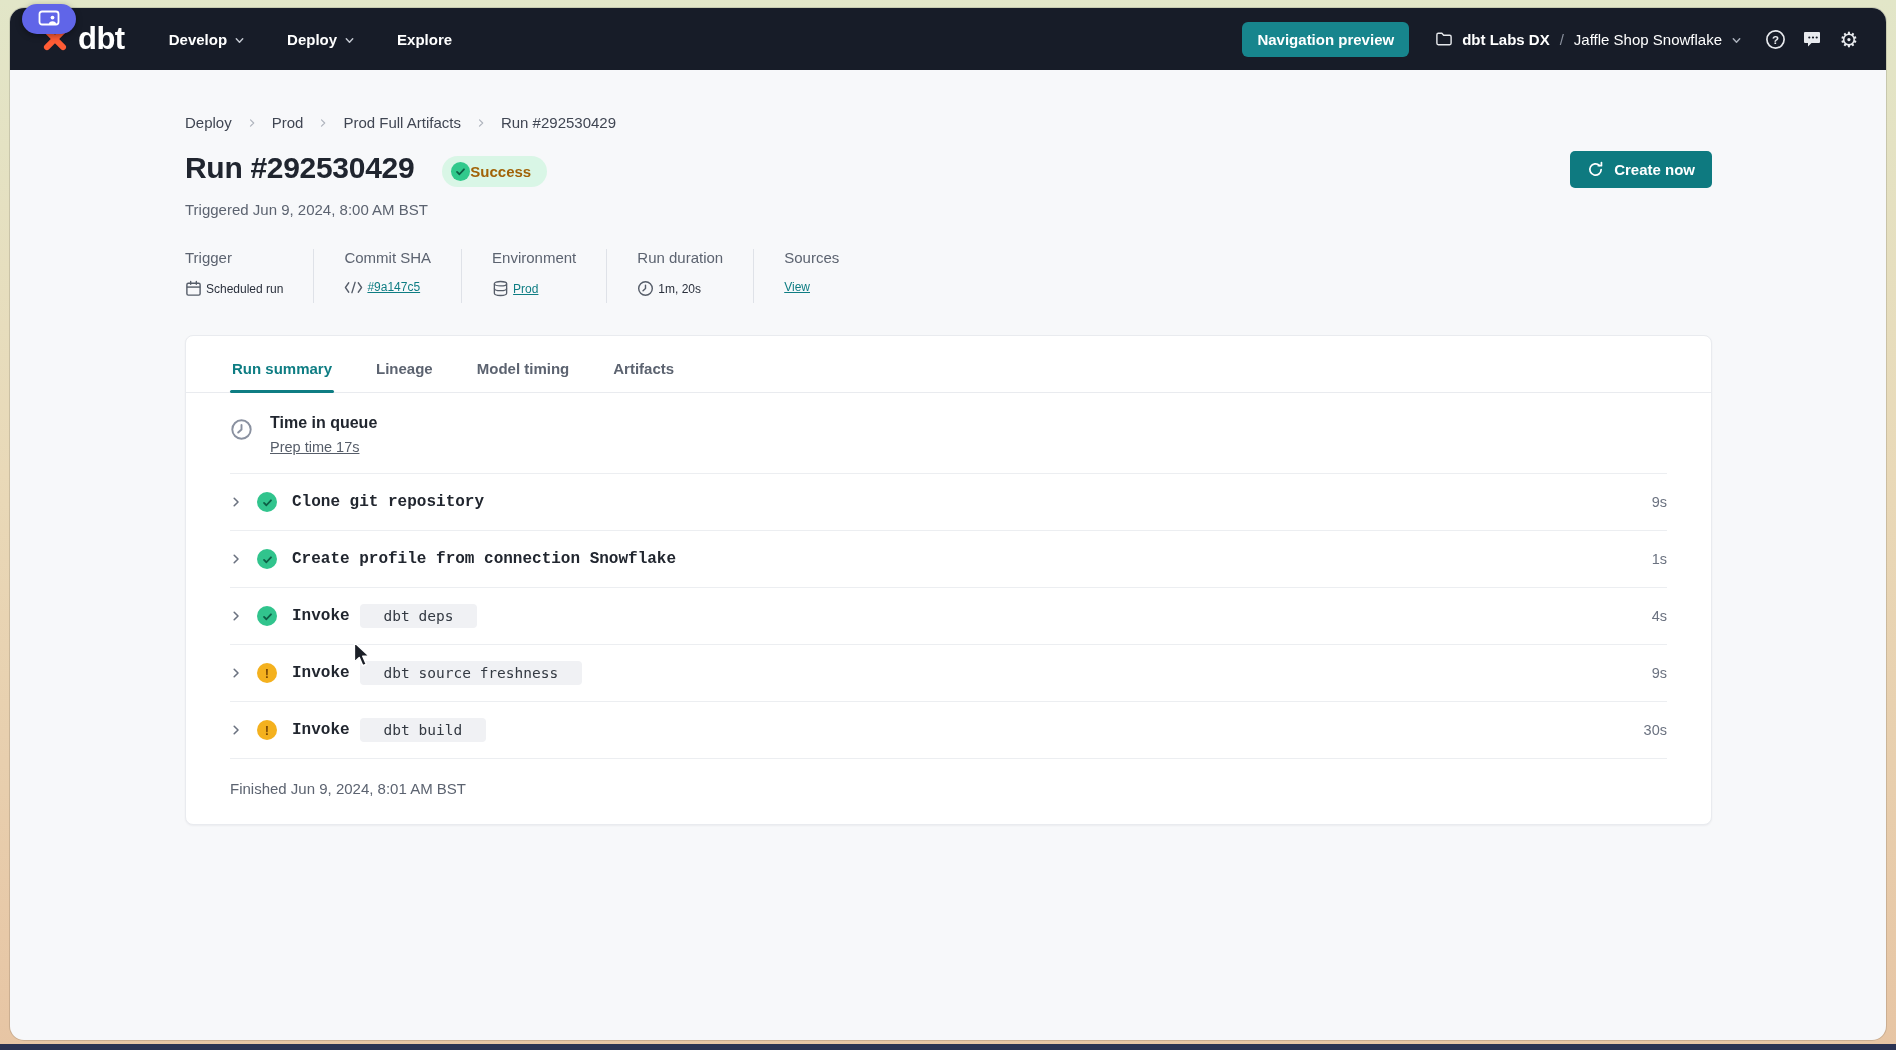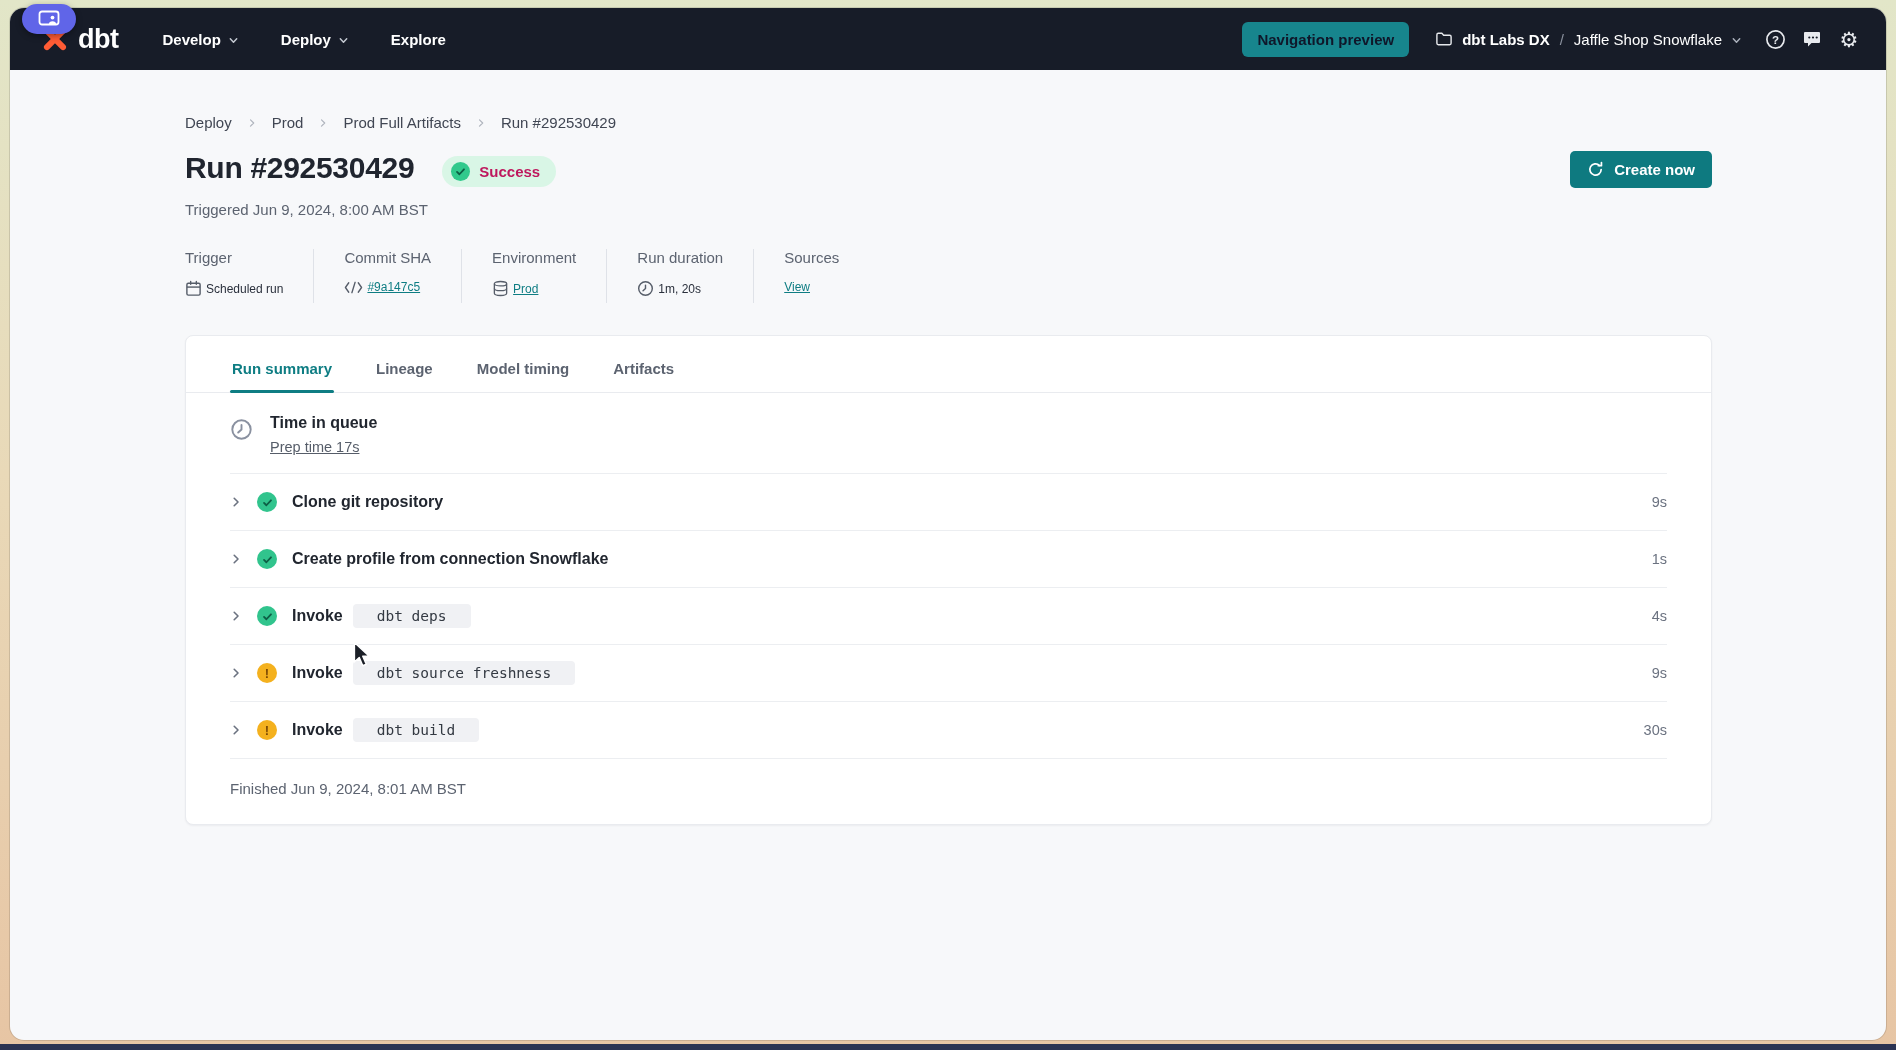--- a/index.html
+++ b/index.html
@@ -11,49 +11,49 @@
   }
   .bottom-strip { position:absolute; left:0; right:0; bottom:0; height:6px; background:#2b3352; }
   .app {
     position:absolute; left:10px; top:8px; width:1876px; height:1032px;
     border-radius:14px; overflow:hidden; background:#f7f8fa;
     box-shadow:0 0 0 1px rgba(0,0,0,.12);
   }
   
   .navbar { height:62px; background:#171c28; display:flex; align-items:center; padding:0 26px 0 30px; }
   .logo { display:flex; align-items:center; gap:8px; margin-right:44px; cursor:pointer; }
-  .logo-text { color:#fff; font-size:27px; font-weight:700; letter-spacing:-0.5px; }
+  .logo-text { color:#fff; font-size:31px; font-weight:700; letter-spacing:-0.5px; }
   .menu { display:flex; align-items:center; gap:42px; }
   .menu-item { display:flex; align-items:center; gap:7px; color:#ffffff; font-size:15px; font-weight:700; cursor:pointer; }
   .menu-item .chev { color:#c3c8d1; display:flex; margin-top:2px; }
   .nav-right { margin-left:auto; display:flex; align-items:center; }
   .nav-preview-btn {
-    background:#17858d; color:#0f172a; border:none; border-radius:6px;
+    background:#17858d; color:#ffffff; border:none; border-radius:6px;
     font-family:inherit; font-size:15px; font-weight:700; padding:9px 15px; cursor:pointer;
   }
   .account-group { display:flex; align-items:center; margin-left:26px; color:#fff; font-size:15px; }
   .account-group .ficon { color:#e6e8ec; display:flex; margin-right:9px; }
   .account-name { font-weight:700; }
   .crumb-slash { color:#8b919e; margin:0 10px; }
   .project-name { font-weight:500; }
   .account-group .chev { color:#aab0bb; display:flex; margin-left:9px; margin-top:2px; }
   .nav-icons { display:flex; align-items:center; gap:15px; margin-left:22px; }
   .icon-btn { color:#e8eaee; display:flex; align-items:center; justify-content:center; width:22px; height:22px; cursor:pointer; }
   .gear-glyph { font-size:21px; line-height:1; color:#e8eaee; }
   
   main { padding:44px 174px 0 175px; position:relative; }
   .breadcrumb { display:flex; align-items:center; gap:15px; font-size:15px; color:#404653; font-weight:500; }
   .breadcrumb .bc-item { cursor:pointer; }
   .breadcrumb .bc-sep { color:#b0b5be; display:flex; margin-top:1px; }
   .title-row { margin-top:20px; display:flex; align-items:flex-start; }
   h1 { font-size:30px; font-weight:700; color:#20252f; letter-spacing:-0.3px; }
   .status-pill {
     margin-left:28px; margin-top:5px; background:#d9f6e6; border-radius:999px;
-    padding:6px 16px 6px 9px; display:flex; align-items:center; gap:9px;
-    font-size:15px; font-weight:600; color:#be185d;
+    padding:6px 16px 6px 9px; display:flex; align-items:center; 
+    font-size:15px; font-weight:600; color:#a16207;
   }
   .pill-check { width:19px; height:19px; border-radius:50%; background:#31c98c; display:flex; align-items:center; justify-content:center; }
   .rerun-btn {
     margin-left:auto; background:#0e7a80; color:#fff; border:none; border-radius:5px;
     font-family:inherit; font-size:15px; font-weight:700; padding:10px 17px;
     display:flex; align-items:center; gap:10px; cursor:pointer;
   }
   .triggered { margin-top:13px; font-size:15px; color:#5c6370; }
   
   .metadata { margin-top:31px; display:flex; align-items:flex-start; }
@@ -75,21 +75,21 @@
   .queue-row { margin:0 44px; padding:21px 0 17px; border-bottom:1px solid #eceef1; display:flex; gap:17px; }
   .queue-icon { color:#8a91a0; display:flex; margin-top:4px; }
   .queue-title { font-size:16px; font-weight:700; color:#21262f; }
   .queue-link { margin-top:7px; font-size:14.5px; color:#565d69; text-decoration:underline; display:inline-block; cursor:pointer; }
   .step-row { margin:0 44px; height:57px; border-bottom:1px solid #eceef1; display:flex; align-items:center; }
   .step-chevron { color:#6b7280; display:flex; margin-right:15px; cursor:pointer; }
   .status-dot { width:20px; height:20px; border-radius:50%; display:flex; align-items:center; justify-content:center; margin-right:15px; flex:none; }
   .status-dot.success { background:#31c48d; }
   .status-dot.warning { background:#f4b11e; }
   .warn-mark { color:#7c4a03; font-weight:700; font-size:13px; line-height:1; }
-  .step-label { font-size:16px; font-weight:700; color:#21262f; }
+  .step-label { font-size:16px; font-weight:700; color:#21262f;font-family:Liberation Mono, monospace; }
   .code-chip {
     font-family:"DejaVu Sans Mono","Liberation Mono",monospace; font-size:14.5px; color:#333942;
     background:#f0f1f4; border-radius:4px; padding:4px 24px; margin-left:10px;
   }
   .step-duration { margin-left:auto; font-size:14.5px; color:#6b7280; }
   .card-footer { padding:21px 44px 27px; font-size:15px; color:#5c6370; }
   
   .screen-badge {
     position:absolute; left:22px; top:4px; width:54px; height:30px; background:#6065e8;
     border-radius:16px; display:flex; align-items:center; justify-content:center;

